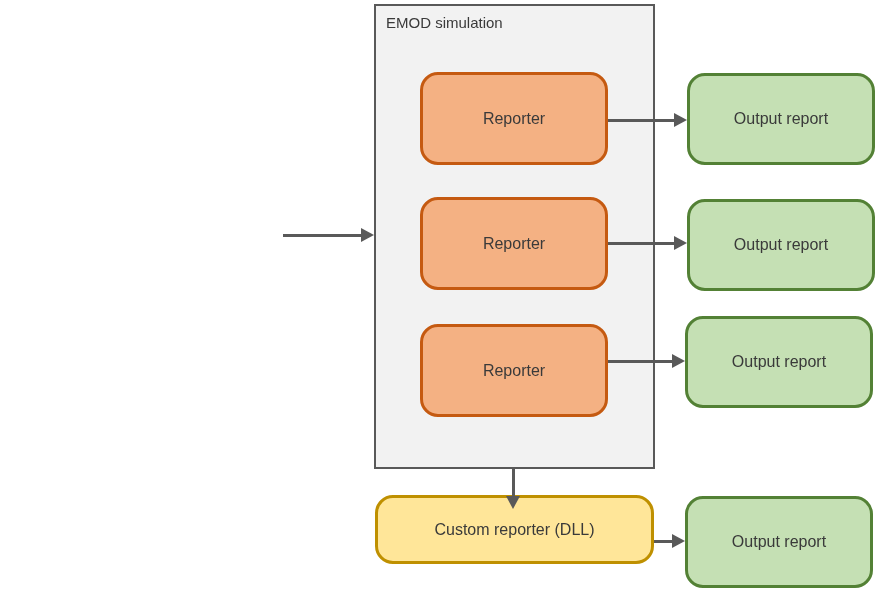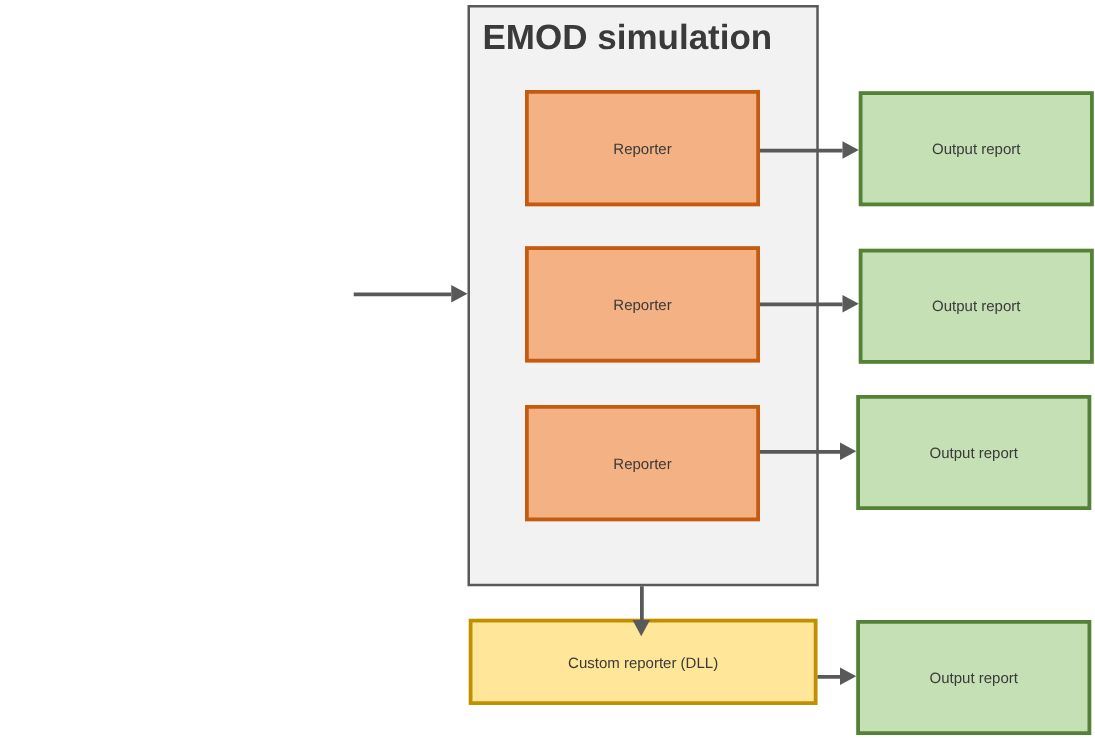--- a/index.html
+++ b/index.html
@@ -15,42 +15,42 @@
     background: #ffffff;
     overflow: hidden;
   }
   .node {
     position: absolute;
     display: flex;
     align-items: center;
     justify-content: center;
     text-align: center;
     box-sizing: border-box;
-    font-size: 12px;
+    font-size: 16px;
     color: var(--text);
+    border-radius: 18px;
   }
   .config-box {
     left: 1px; top: 184px; width: 282px; height: 103px;
     background: var(--blue-fill);
     border: 3px solid var(--blue-border);
   }
   .container-box {
     position: absolute;
     left: 374px; top: 4px; width: 281px; height: 465px;
     box-sizing: border-box;
     background: var(--container-fill);
     border: 2px solid var(--container-border);
   }
   .container-title {
     position: absolute;
     left: 10px; top: 8px;
-    font-size: 28px;
+    font-size: 15px;
     color: var(--text);
     white-space: nowrap;
-    font-weight: bold;
   }
   .reporter-box {
     left: 420px; width: 188px; height: 93px;
     background: var(--orange-fill);
     border: 3px solid var(--orange-border);
   }
   .reporter-1 { top: 72px; }
   .reporter-2 { top: 197px; }
   .reporter-3 { top: 324px; }
   .output-box {

